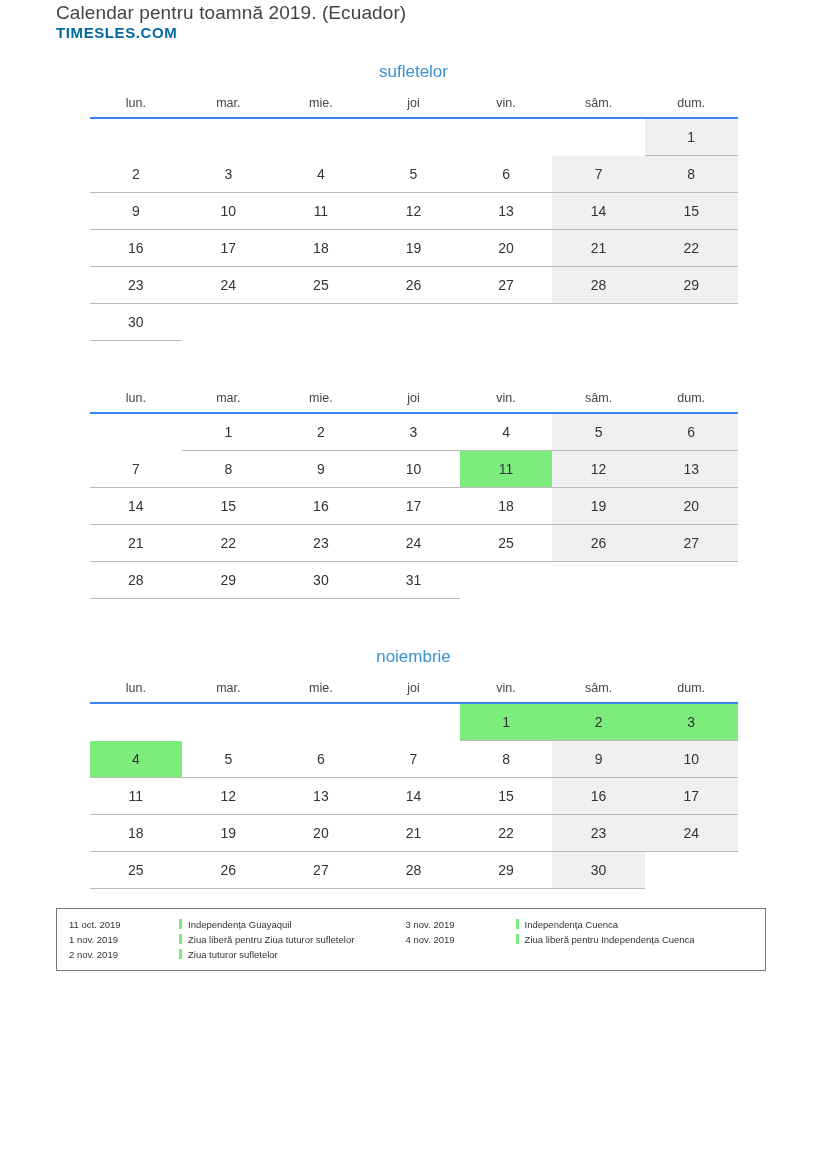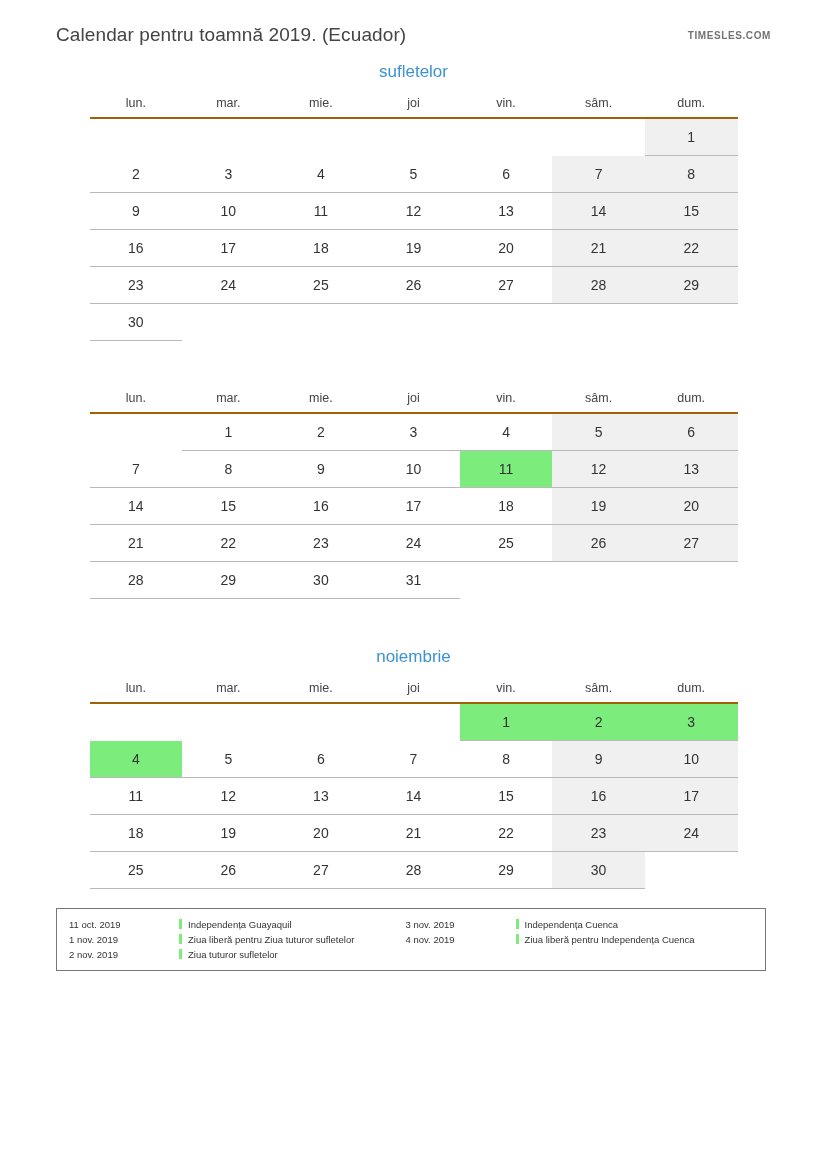--- a/index.html
+++ b/index.html
@@ -17,37 +17,37 @@
   }
   .page {
     width: 827px;
     height: 1169px;
     position: relative;
     box-sizing: border-box;
   }
   
   .header {
     position: absolute;
-    top: 18px;
+    top: 2px;
     left: 56px;
     right: 56px;
     height: 34px;
     display: flex;
-    align-items: center;
     justify-content: space-between;
+    flex-direction: column;
   }
   .page-title {
     font-size: 19px;
     color: #444444;
     font-weight: normal;
     letter-spacing: 0.1px;
   }
   .brand {
-    font-size: 10px;
-    color: #737373;
+    font-size: 15px;
+    color: #0369a1;
     letter-spacing: 0.6px;
     font-weight: bold;
   }
   
   .calendars {
     position: absolute;
     top: 62px;
     left: 56px;
     width: 715px;
   }
@@ -66,21 +66,21 @@
     border-collapse: collapse;
     width: 648px;
     table-layout: fixed;
   }
   table.cal th {
     font-size: 12.5px;
     font-weight: normal;
     color: #444444;
     padding: 0 0 7px 0;
     text-align: center;
-    border-bottom: 2px solid #a16207;
+    border-bottom: 2px solid #3b82f6;
   }
   table.cal td {
     height: 36px;
     text-align: center;
     font-size: 14px;
     color: #333333;
     border-bottom: 1px solid #b9b9b9;
     padding: 0;
     vertical-align: middle;
   }

